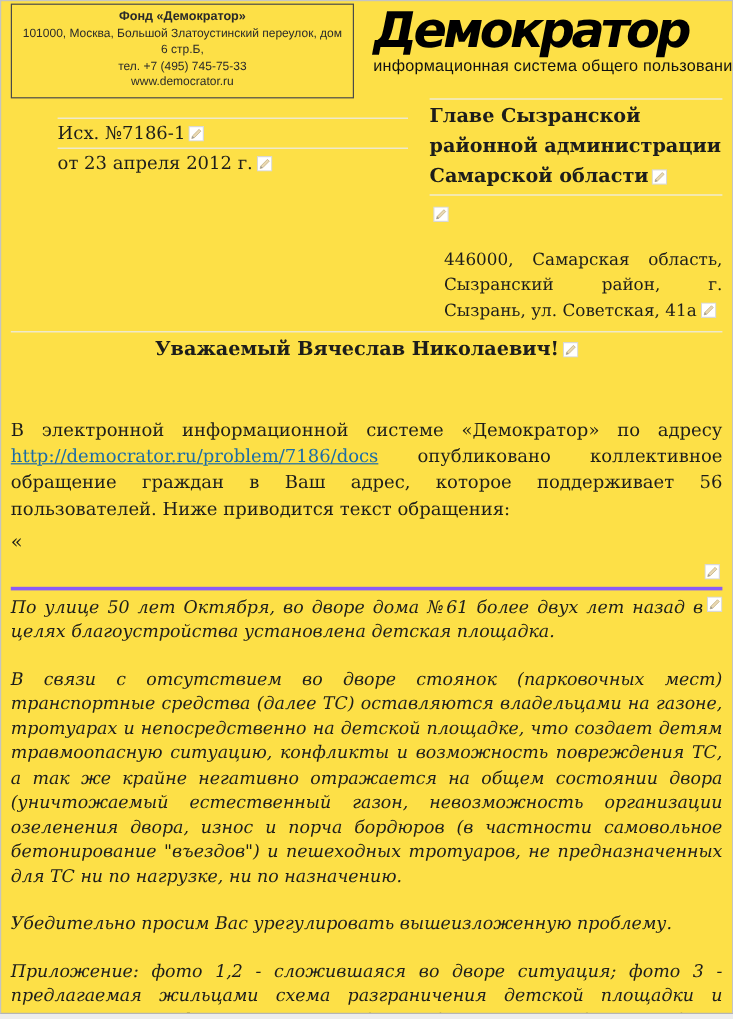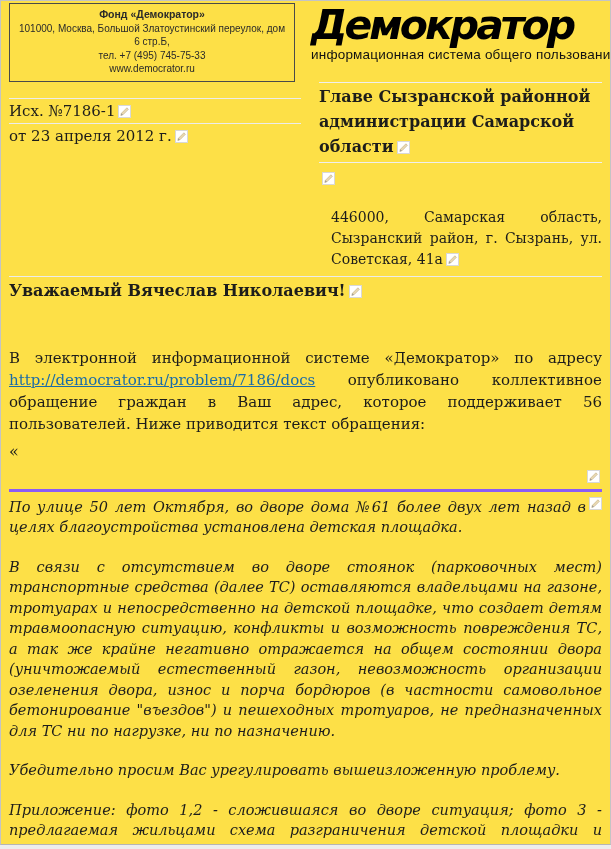--- a/index.html
+++ b/index.html
@@ -28,39 +28,39 @@
     font-family: "DejaVu Sans", sans-serif; font-weight: bold; font-style: italic;
     font-size: 41px; line-height: 42px; letter-spacing: -3px; color: #000;
     white-space: nowrap;
   }
   .logo-sub {
     font-family: "Liberation Sans", sans-serif; font-size: 13.5px; color: #111;
     margin-top: 1px; letter-spacing: 0.2px; white-space: nowrap;
   }
   
   .upper { display: flex; margin-top: 0; }
-  .col-left { width: 292px; flex: none; padding-top: 16px; }
+  .col-left { width: 292px; flex: none; padding-top: 16px; margin-left: 39px; }
   .col-right { flex: 1; margin-left: 18px; }
   .out-row {
     border-top: 1px solid #ececec; font-size: 15px; line-height: 19px;
     padding: 3px 0 2px 0;
   }
   .addr-position {
     border-top: 1px solid #efefef; font-weight: bold; font-size: 16px;
     line-height: 25px; padding-top: 1px;
   }
   .addr-name {
     border-top: 1px solid #efefef; font-weight: bold; font-size: 16px;
     line-height: 25px; margin-top: 3px; padding-top: 2px;
   }
   .addr-postal { margin-top: 17px; font-size: 14px; line-height: 21px; text-align: justify; margin-left: 12px; }
   
   .salutation {
     border-top: 1px solid #ececec; margin-top: 6px; padding: 3px 0 1px;
-    font-weight: bold; font-size: 16px; line-height: 21px;
+    text-align: center; font-weight: bold; font-size: 16px; line-height: 21px;
   }
   .intro { font-size: 15px; line-height: 22px; text-align: justify; margin-top: 45px; }
   .intro a { color: #1b6ca8; text-decoration: underline; }
   .quote-open { font-size: 16px; line-height: 20px; margin-top: 7px; }
   .edit-line { text-align: right; height: 18px; margin-top: 4px; padding-right: 2px; }
   .quote-block { border-top: 3px solid #8b5cf6; margin-top: 5px; padding-top: 5px; }
   .q-para {
     font-style: italic; font-size: 14.5px; line-height: 20.5px;
     text-align: justify; margin-bottom: 19px;
   }

